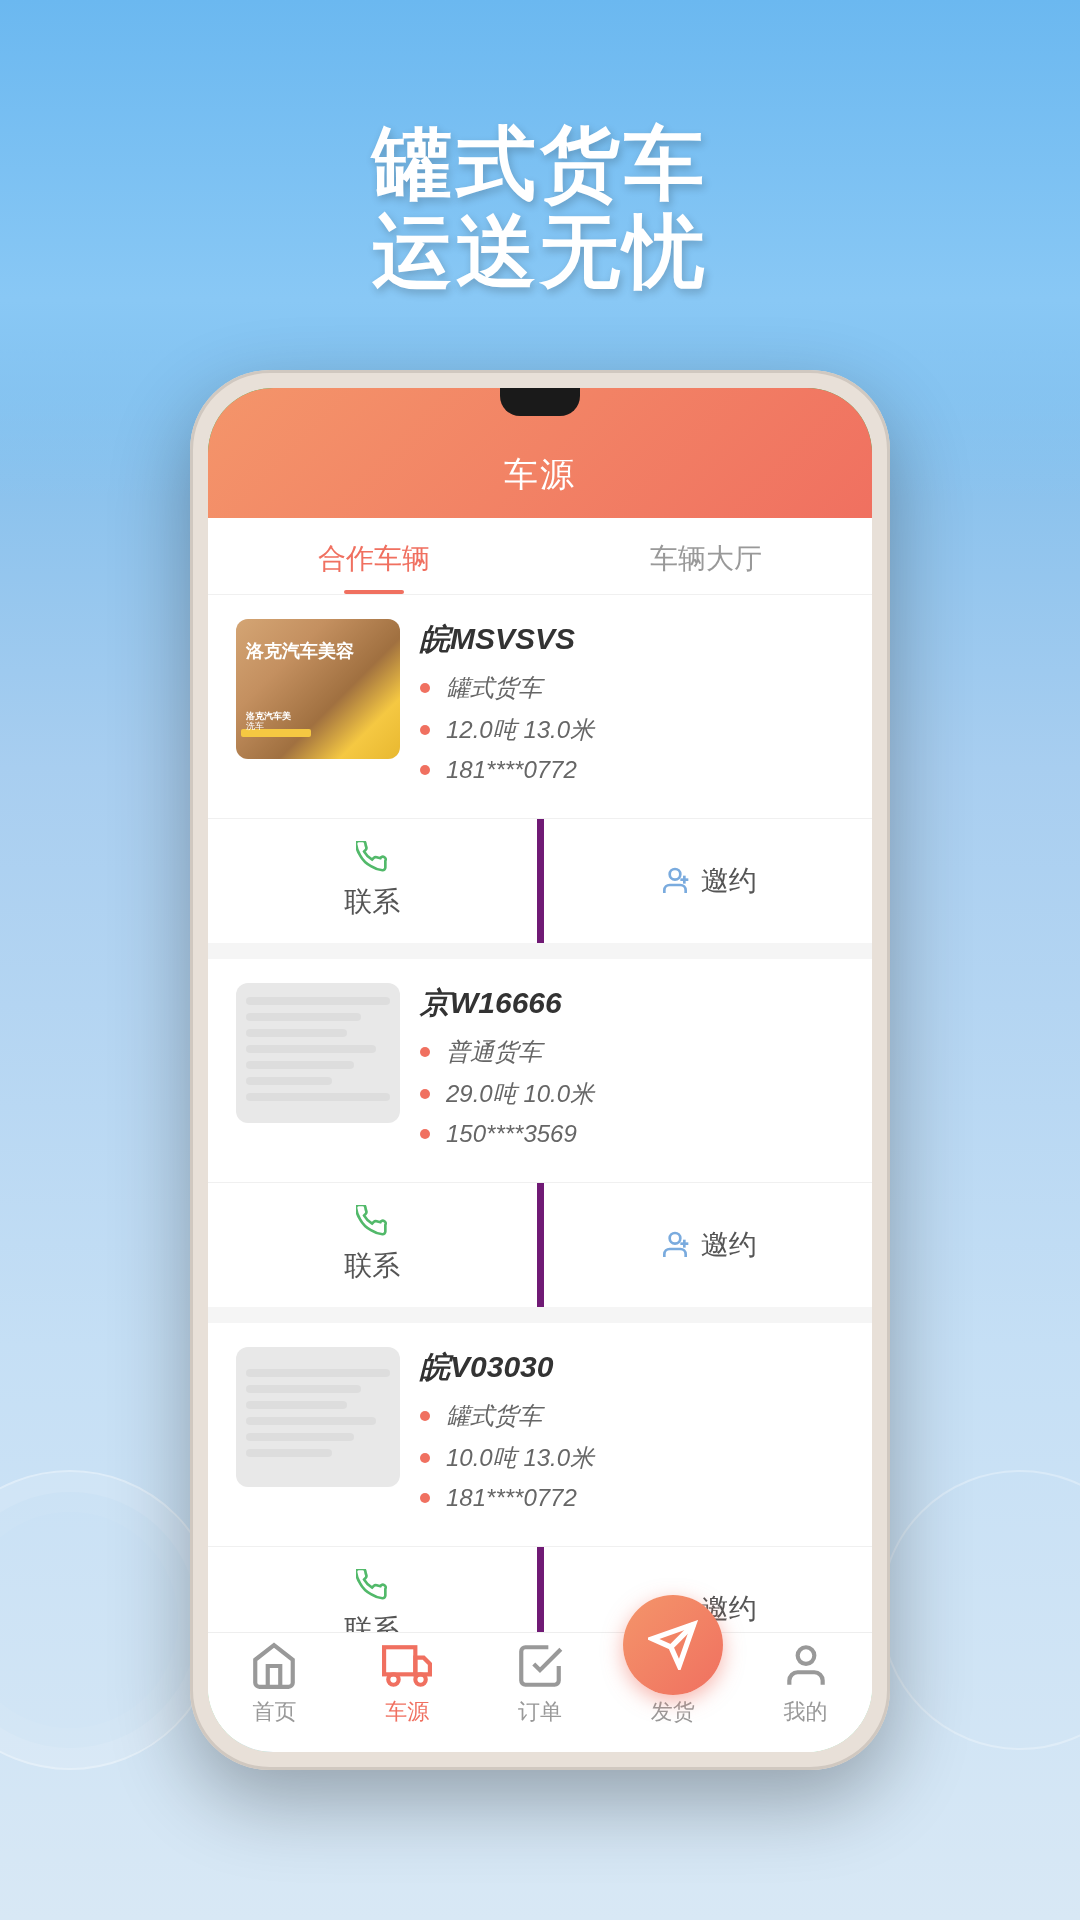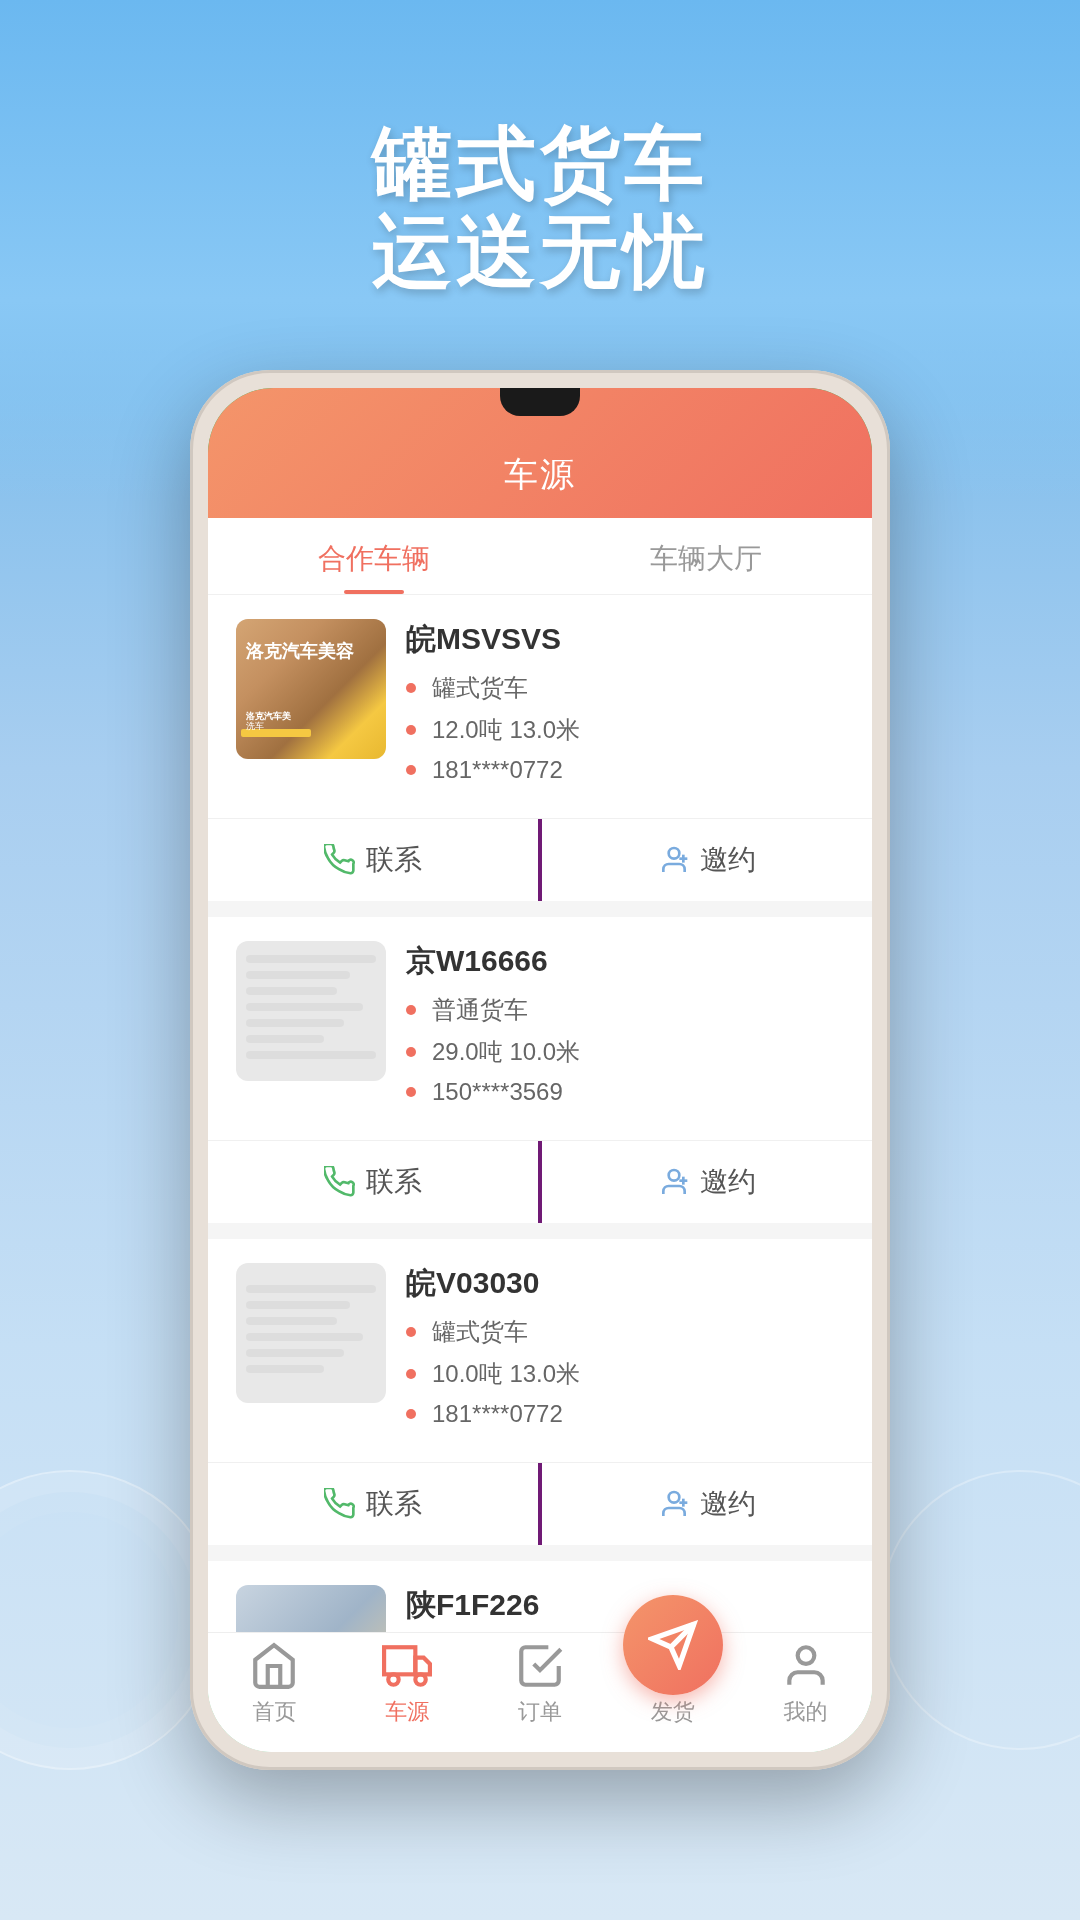--- a/index.html
+++ b/index.html
@@ -156,21 +156,21 @@
     .vehicle-card {
       background: white;
       margin-bottom: 16px;
     }
     .vehicle-info {
       display: flex;
       padding: 24px 28px;
       gap: 20px;
     }
     .vehicle-thumb {
-      width: 150px;
+      width: 164px;
       height: 140px;
       border-radius: 12px;
       overflow: hidden;
       flex-shrink: 0;
       background: #f0ece8;
     }
     .thumb-img-1 {
       width: 100%;
       height: 100%;
       background: linear-gradient(135deg, #d4a574 0%, #c49060 30%, #a07040 60%, #f5c842 80%, #e8b830 100%);
@@ -222,20 +222,21 @@
       margin-bottom: 8px;
     }
     .doc-line:nth-child(2) { width: 80%; }
     .doc-line:nth-child(3) { width: 70%; }
     .doc-line:nth-child(4) { width: 90%; }
     .doc-line:nth-child(5) { width: 75%; }
     .doc-line:nth-child(6) { width: 60%; }
 
     .vehicle-details {
       flex: 1;
+      font-style: italic;
     }
     .vehicle-plate {
       font-size: 30px;
       font-weight: 700;
       color: #333;
       margin-bottom: 12px;
     }
     .vehicle-spec {
       display: flex;
       align-items: center;
@@ -262,21 +263,22 @@
       display: flex;
       align-items: center;
       justify-content: center;
       gap: 10px;
       padding: 22px 0;
       font-size: 28px;
       color: #555;
       cursor: pointer;
     }
     .action-btn:first-child {
-      border-right: 4px solid #701a75;
+      border-right: 7px solid #701a75;
+      flex-direction: column;
     }
     .phone-icon {
       width: 32px;
       height: 32px;
       color: #52b96a;
     }
     .invite-icon {
       width: 32px;
       height: 32px;
       color: #7aabde;

